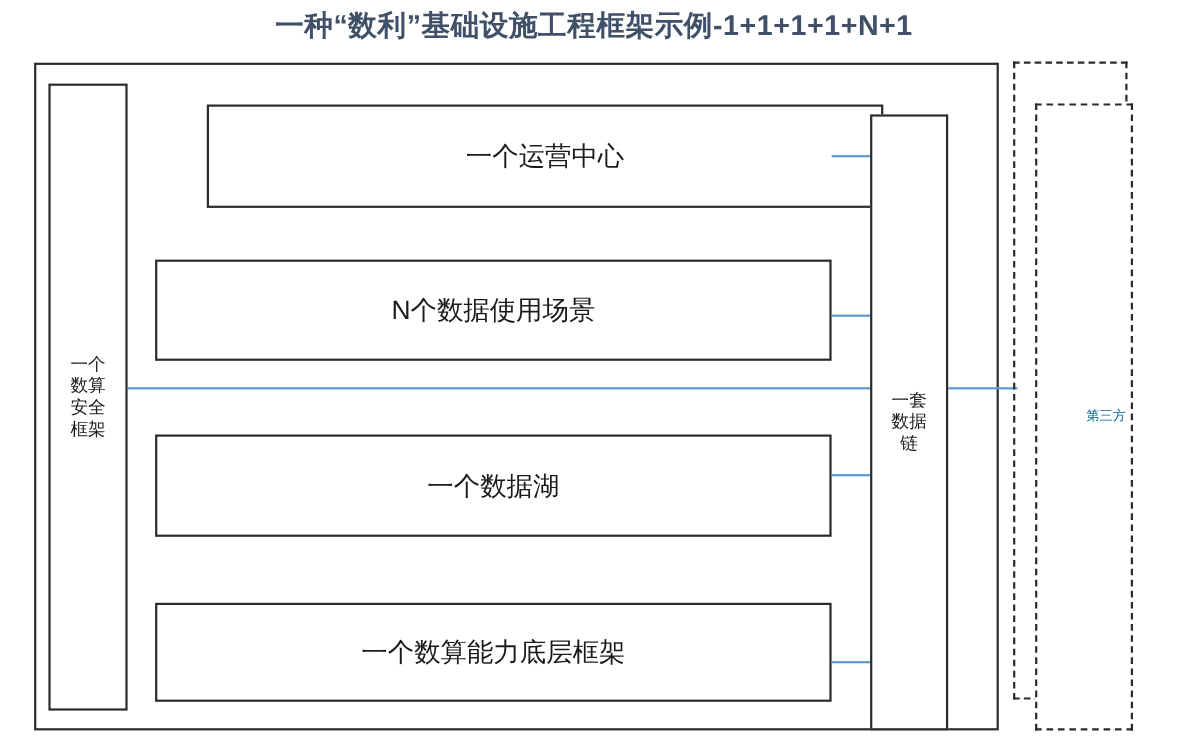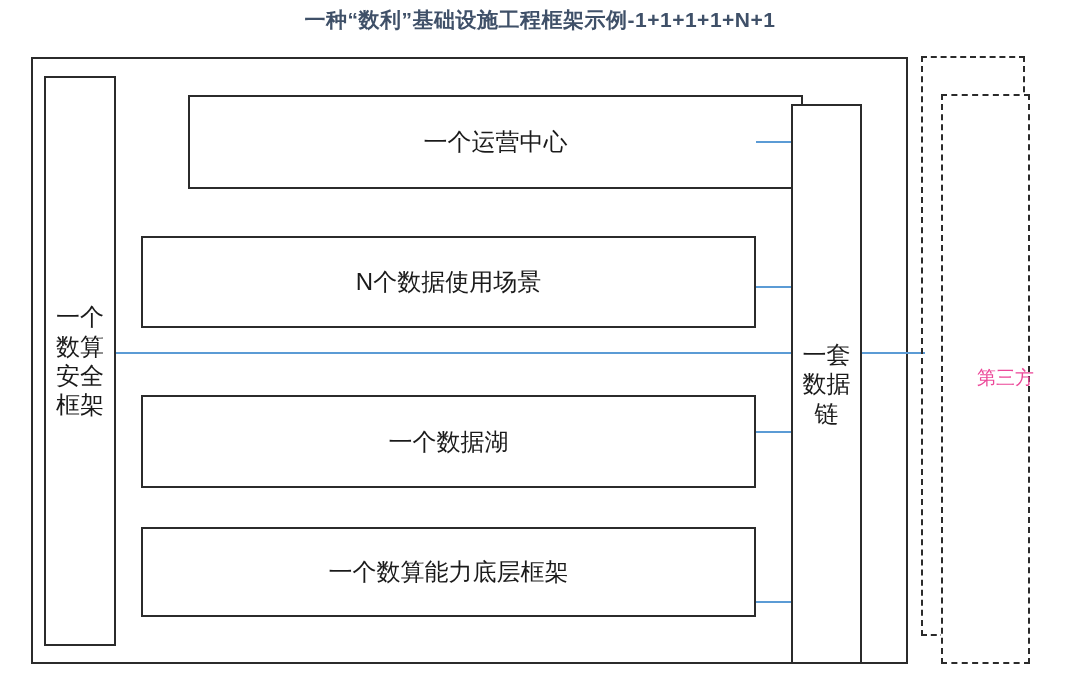--- a/index.html
+++ b/index.html
@@ -18,21 +18,21 @@
     overflow: hidden;
   }
 
   
   .diagram-title {
     position: absolute;
     left: 0;
     top: 6px;
     width: 1080px;
     text-align: center;
-    font-size: 21px;
+    font-size: 26px;
     font-weight: bold;
     letter-spacing: 0.5px;
     color: #3f5068;
     white-space: nowrap;
   }
 
   
   .outer-frame {
     position: absolute;
     left: 31px;
@@ -47,21 +47,21 @@
   .side-column {
     position: absolute;
     border: 2px solid #2b2b2b;
     box-sizing: border-box;
     background: #ffffff;
     display: flex;
     align-items: center;
     justify-content: center;
   }
   .side-column .vtext {
-    font-size: 24px;
+    font-size: 16px;
     line-height: 1.22;
     color: #1a1a1a;
     text-align: center;
     white-space: pre-line;
   }
 
   #left-column {
     left: 44px;
     top: 76px;
     width: 72px;
@@ -88,21 +88,21 @@
   }
   .main-box .btext {
     font-size: 24px;
     color: #1a1a1a;
     white-space: nowrap;
   }
 
   #box-1 { top: 95px;  height: 94px; margin-left: 47px; }
   #box-2 { top: 236px; height: 92px; }
   #box-3 { top: 395px; height: 93px; }
-  #box-4 { top: 527px; height: 90px; justify-content: center; }
+  #box-4 { top: 548px; height: 90px; justify-content: center; }
 
   
   .dashed-box {
     position: absolute;
     border: 2.5px dashed #2b2b2b;
     box-sizing: border-box;
     background: transparent;
   }
   #third-party-outer {
     left: 921px;
@@ -114,22 +114,22 @@
     left: 941px;
     top: 94px;
     width: 89px;
     height: 570px;
     background: #ffffff;
     display: flex;
     align-items: center;
     justify-content: center;
   }
   #third-party-inner .tp-text {
-    font-size: 19px;
-    color: #ec4899;
+    font-size: 12px;
+    color: #0369a1;
     white-space: nowrap;
     margin-top: -2px;
     margin-left: 40px;
   }
 
   
   .connector {
     position: absolute;
     height: 2px;
     background: #5b9bd5;

